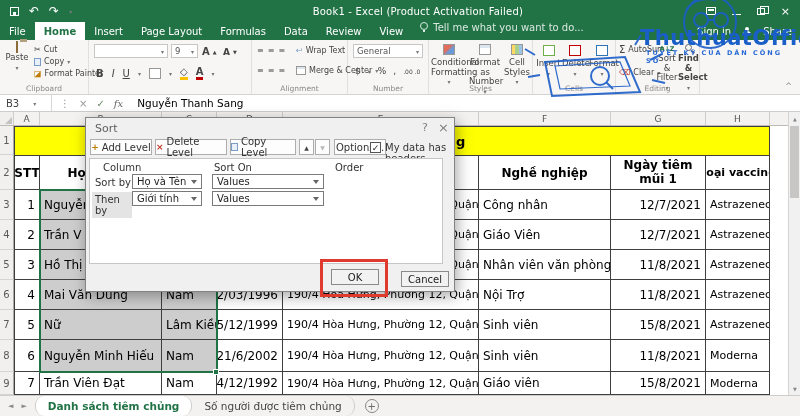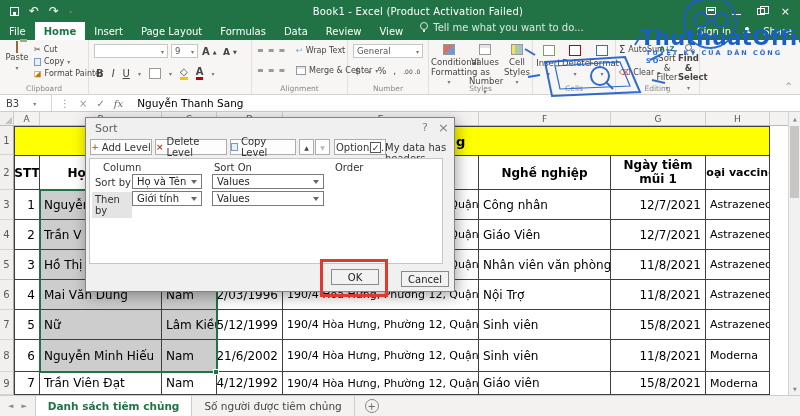--- a/index.html
+++ b/index.html
@@ -98,21 +98,21 @@
   
   .vscroll { left:788px; top:112px; width:12px; height:283px; background:#f1f1f1; border-left:1px solid #d6d4d2; z-index:8; }
   .sarrow { width:12px; height:13px; display:flex; align-items:center; justify-content:center; font-size:5px; color:#8a8886; }
   .vthumb { position:absolute; left:1px; top:14px; width:9px; height:72px; background:#c8c6c4; }
   .vdown { position:absolute; bottom:0; }
 
   
   .tabsbar { left:0; top:395px; width:800px; height:21px; background:#f3f2f1; border-top:1px solid #cfcdcb;
              display:flex; align-items:stretch; font-size:10.5px; color:#444; z-index:9; }
   .snav { display:flex; align-items:center; gap:8px; padding:0 8px; color:#8a8886; font-size:7px; }
-  .stab { display:flex; align-items:center; padding:0 12px; border-right:1px solid #cfcdcb; cursor:default; }
+  .stab { display:flex; align-items:center; padding:0 12px; border-right:1px solid #cfcdcb; cursor:default;border-radius:9px; }
   .stab.active { background:#fff; color:#217346; font-weight:bold; border-left:1px solid #cfcdcb; }
   .addsheet { width:14px; height:14px; border:1px solid #8a8886; border-radius:50%; color:#6a6866;
               display:flex; align-items:center; justify-content:center; font-size:10px; align-self:center; margin-left:10px; }
   .hscroll { position:absolute; right:14px; top:399px; width:300px; height:12px; background:#f1f1f1; }
   .hthumb { position:absolute; left:4px; top:1px; width:225px; height:10px; background:#c8c6c4; }
   .harrow { position:absolute; top:399px; font-size:6px; color:#8a8886; }
 
   
   .dialog { left:85px; top:117px; width:370px; height:175px; background:#f0f0f0; border:1px solid #848484;
             box-shadow:2px 4px 14px rgba(0,0,0,.35); z-index:40; font-size:10px; color:#444; }
@@ -276,21 +276,21 @@
       </div>
       <div class="rg-label">Number</div>
     </div>
 
     <div class="rgroup" style="left:429px;width:104px;">
       <div class="abs rbtn" style="left:2px;top:4px;width:36px;">
         <span class="icon-sq" style="background:linear-gradient(135deg,#e46c5a 40%,#6a9bd8 60%);"></span>
         <div>Conditional</div><div><span>Formatting</span> <span class="dd">▾</span></div></div>
       <div class="abs rbtn" style="left:40px;top:4px;width:32px;">
         <span class="icon-sq"></span>
-        <div>Values as</div><div><span>Number</span> <span class="dd">▾</span></div></div>
+        <div>Format as</div><div><span>Number</span> <span class="dd">▾</span></div></div>
       <div class="abs rbtn" style="left:74px;top:4px;width:28px;">
         <span class="icon-sq" style="background:linear-gradient(90deg,#ffd966 33%,#a9d18e 33% 66%,#9dc3e6 66%);"></span>
         <div>Cell</div><div><span>Styles</span> <span class="dd">▾</span></div></div>
       <div class="rg-label">Styles</div>
     </div>
 
     <div class="rgroup" style="left:533px;width:83px;">
       <div class="abs rbtn" style="left:3px;top:5px;width:25px;">
         <span class="icon-sq" style="background:#fff;border-color:#70ad47;"></span>
         <div>Insert</div><span class="dd">▾</span></div>

